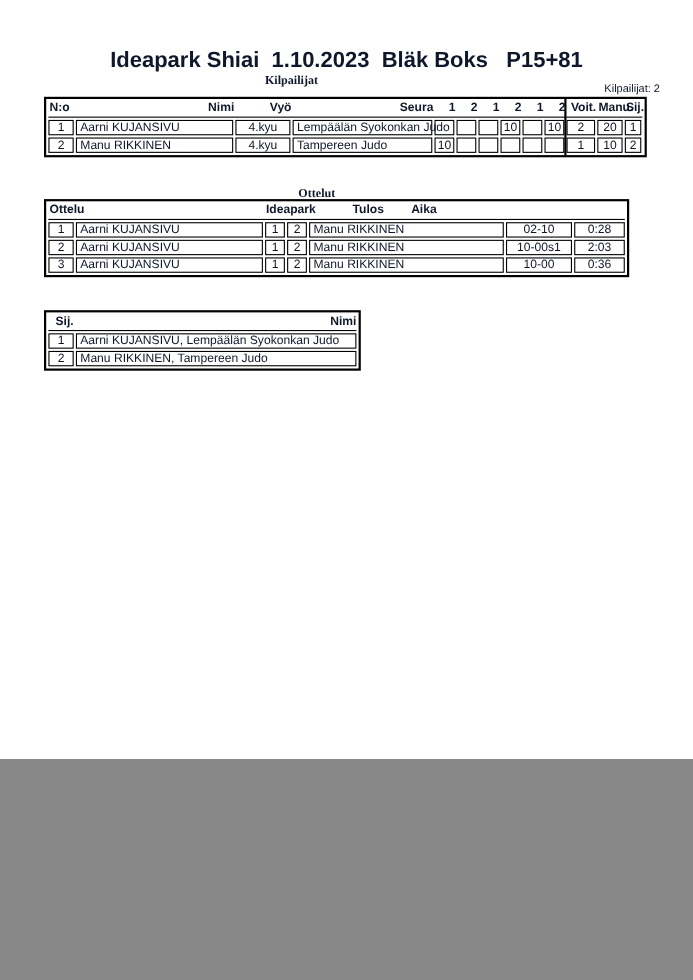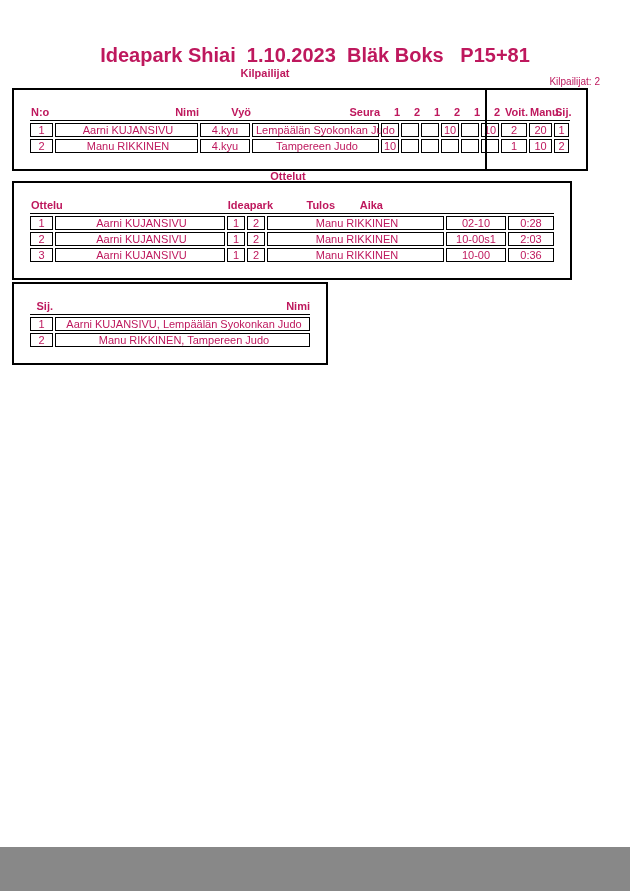--- a/index.html
+++ b/index.html
@@ -1,53 +1,54 @@
 <!DOCTYPE html>
 <html><head>
 <meta charset="utf-8">
 <style>
   html, body { margin: 0; padding: 0; background: #888; }
   .page {
     position: relative;
     width: 630px;
-    height: 847px;
+    height: 690px;
     background: #ffffff;
     overflow: hidden;
     font-family: "Liberation Sans", sans-serif;
-    color: #be185d;
+    color: #0f172a;
   }
   .title {
     position: absolute;
     top: 44px; left: 0; width: 630px;
     text-align: center;
     font-size: 20px; font-weight: bold;
     white-space: pre;
     line-height: 22px;
   }
   .sec-label {
     position: absolute;
     font-size: 11px; font-weight: bold;
     text-align: center;
     line-height: 13px;
     white-space: pre;
+    font-family: Liberation Serif, serif;
   }
   #kilp-label { top: 67px; left: 0; width: 530px; }
   #ott-label  { top: 170px; left: 0; width: 576px; }
   #tul-label  { top: 265px; left: 0; width: 342px; }
   .count {
     position: absolute;
     top: 76px; right: 30px; width: 150px;
     text-align: right;
     font-size: 10px; line-height: 12px;
   }
   .tbl {
     position: absolute;
-    left: 12px;
+    left: 40px;
     border: 2px solid #000;
-    padding: 16px;
+    padding: 2px;
     background: #fff;
   }
   #t1 { top: 88px; }
   #t2 { top: 181px; }
   #t3 { top: 282px; }
   .hrow {
     display: flex;
     gap: 2px;
     border-bottom: 1px solid #000;
     height: 15px;
@@ -66,21 +67,21 @@
     flex: none;
     box-sizing: border-box;
     border: 1px solid #000;
     height: 14px;
     font-size: 11px;
     line-height: 12px;
     text-align: center;
     white-space: nowrap;
     overflow: visible;
   }
-  .al { text-align: center; padding-left: 3px; }
+  .al { text-align: left; padding-left: 3px; }
   .hl { text-align: left; padding-left: 1px; }
   .vsep {
     position: absolute;
     left: 471px; top: 0; bottom: 0;
     width: 2px;
     background: #000;
   }
   
   .w-no{width:23px}.w-nimi{width:143px}.w-vyo{width:50px}.w-seura{width:127px}
   .w-s{width:18px}.w-voit{width:26px}.w-pist{width:23px}.w-sij{width:15px}

